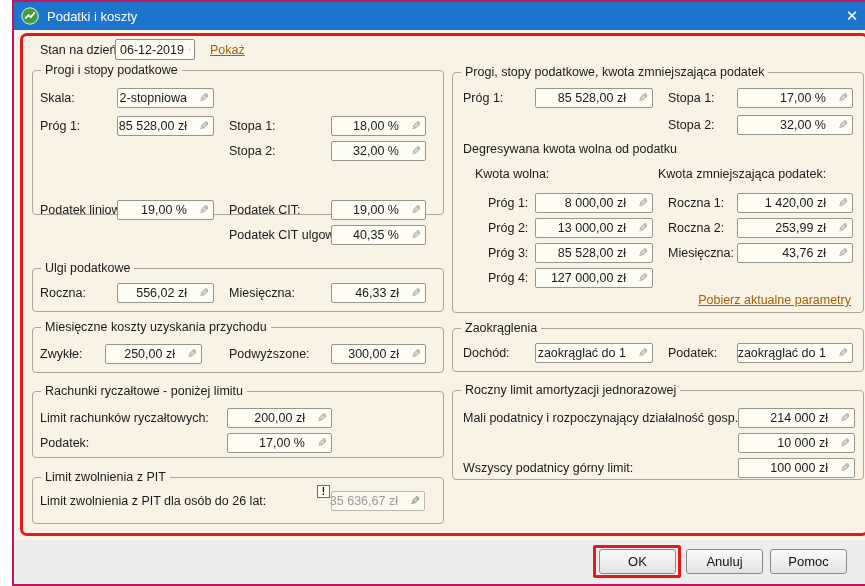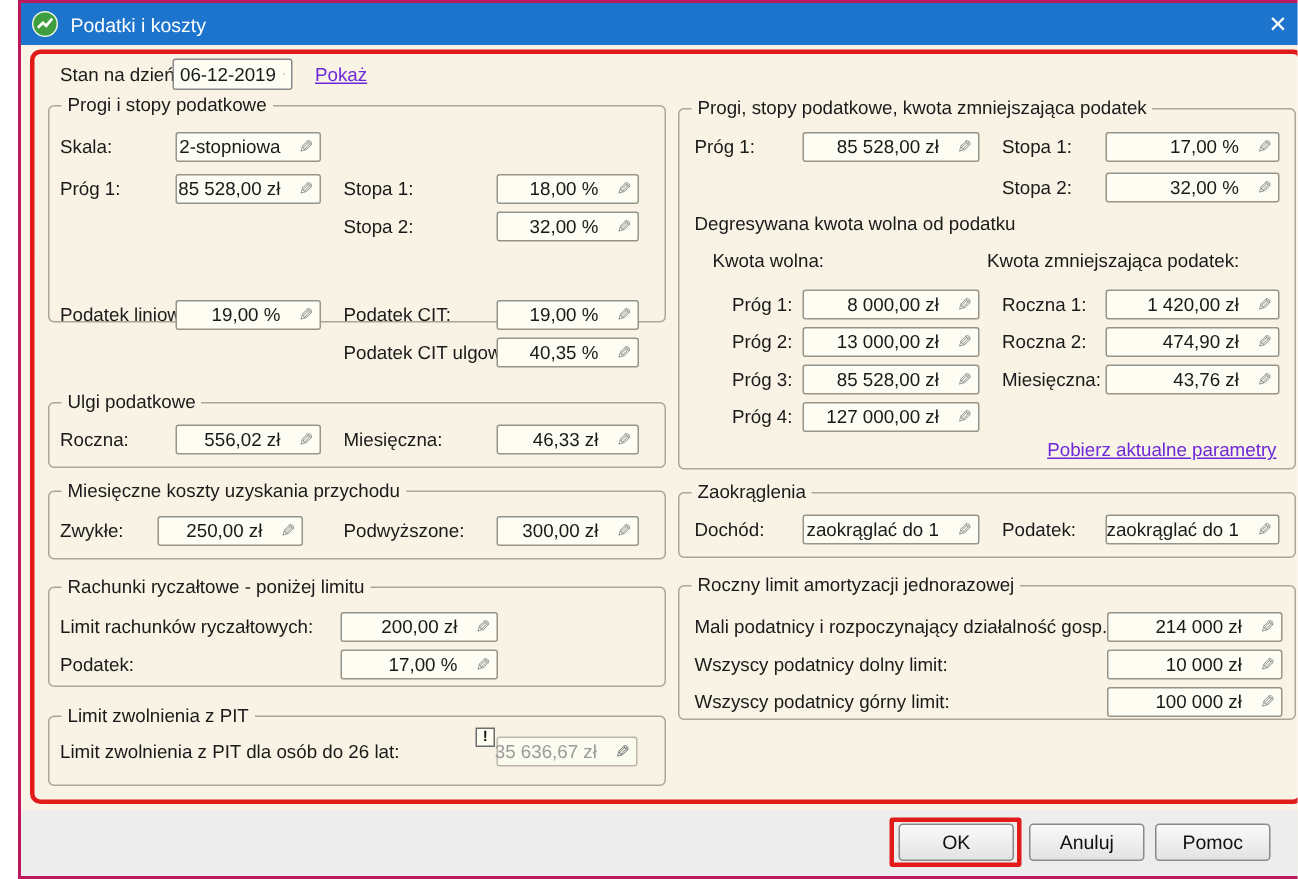--- a/index.html
+++ b/index.html
@@ -51,21 +51,21 @@
   .field.disabled .pencil{ color:#6e6e6e; }
 
   .datefield{
     position:absolute; height:21px; border:1px solid #8b8b8b; border-radius:2px;
     background:#fdfdf4; display:flex; align-items:center; padding:0 4px;
     gap:5px; cursor:text;
   }
   .datefield .dv{ white-space:nowrap; }
 
   .link{
-    position:absolute; text-decoration:underline; color:#6d28d9;
+    position:absolute; text-decoration:underline; color:#a16207;
     white-space:nowrap; cursor:pointer; line-height:15px;
   }
 
   .warn{
     position:absolute; width:13px; height:13px; border:1px solid #6b6b6b;
     background:#fffef2; font-size:10px; font-weight:bold; text-align:center;
     line-height:12px; color:#111;
   }
 
   .footer{ position:relative; height:44px; background:#ededed; }
@@ -235,21 +235,21 @@
         <span class="pencil">✎</span>
       </div>
 
       <span class="lbl" style="left:35px;top:148px">Próg 2:</span>
       <div class="field" style="left:82px;top:145px;width:118px">
         <span class="fv">13 000,00 zł</span>
         <span class="pencil">✎</span>
       </div>
       <span class="lbl" style="left:215px;top:148px">Roczna 2:</span>
       <div class="field" style="left:284px;top:145px;width:116px">
-        <span class="fv">474,90 zł</span>
+        <span class="fv">253,99 zł</span>
         <span class="pencil">✎</span>
       </div>
 
       <span class="lbl" style="left:35px;top:173px">Próg 3:</span>
       <div class="field" style="left:82px;top:170px;width:118px">
         <span class="fv">85 528,00 zł</span>
         <span class="pencil">✎</span>
       </div>
       <span class="lbl" style="left:215px;top:173px">Miesięczna:</span>
       <div class="field" style="left:284px;top:170px;width:116px">
@@ -280,21 +280,20 @@
       </div>
     </div>
 
     <div class="group" style="left:438px;top:360px;width:412px;height:90px">
       <span class="group-title">Roczny limit amortyzacji jednorazowej</span>
       <span class="lbl" style="left:10px;top:20px">Mali podatnicy i rozpoczynający działalność gosp.:</span>
       <div class="field" style="left:285px;top:17px;width:117px">
         <span class="fv">214 000 zł</span>
         <span class="pencil">✎</span>
       </div>
-      <span class="lbl" style="left:10px;top:45px">Wszyscy podatnicy dolny limit:</span>
       <div class="field" style="left:285px;top:42px;width:117px">
         <span class="fv">10 000 zł</span>
         <span class="pencil">✎</span>
       </div>
       <span class="lbl" style="left:10px;top:70px">Wszyscy podatnicy górny limit:</span>
       <div class="field" style="left:285px;top:67px;width:117px">
         <span class="fv">100 000 zł</span>
         <span class="pencil">✎</span>
       </div>
     </div>

